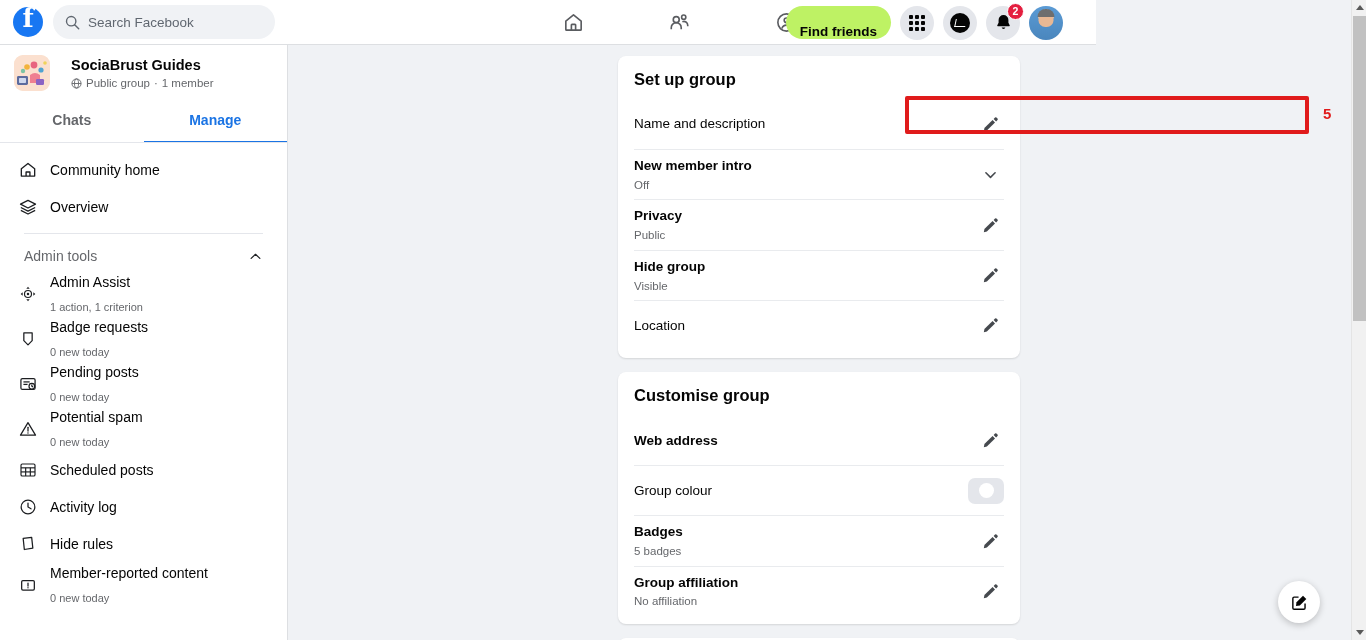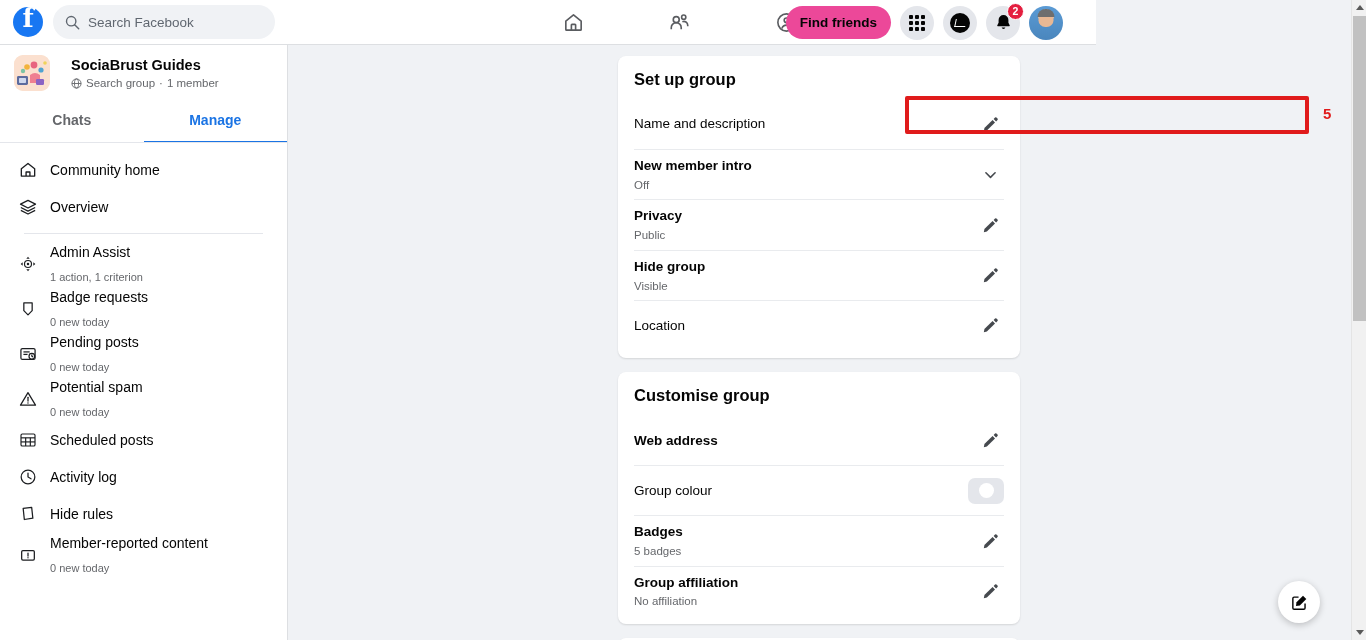--- a/index.html
+++ b/index.html
@@ -55,23 +55,23 @@
     display: flex; align-items: center; justify-content: center;
     border-radius: 8px;
   }
 
   .right-nav {
     position: absolute; right: 33px; top: 0;
     height: 45px; display: flex; align-items: center; gap: 9px;
   }
   .pill {
     height: 33px; padding: 0 14px; border-radius: 18px;
-    background: #ec4899; color: #050505;
+    background: #bef264; color: #050505;
     font-size: 13.5px; font-weight: 600;
-    display: flex; align-items: center;
+    display: flex; align-items: flex-end;
   }
   .circ {
     width: 34px; height: 34px; border-radius: 50%;
     background: #e4e6eb;
     display: flex; align-items: center; justify-content: center;
     position: relative;
   }
   .grid-dots {
     width: 16px; height: 16px;
     display: grid; grid-template-columns: repeat(3, 4px);
@@ -361,21 +361,21 @@
       </svg>
     </div>
     <div class="group-meta">
       <div class="group-name">SociaBrust Guides</div>
       <div class="group-sub">
         <svg class="globe" viewBox="0 0 12 12" fill="none" stroke="#65676b" stroke-width="1">
           <circle cx="6" cy="6" r="5"></circle>
           <ellipse cx="6" cy="6" rx="2.2" ry="5"></ellipse>
           <line x1="1" y1="6" x2="11" y2="6"></line>
         </svg>
-        <span>Search group</span>
+        <span>Public group</span>
         <span>·</span>
         <span>1 member</span>
       </div>
     </div>
   </div>
 
   <div class="tabs">
     <div class="tab">
       <span>Chats</span>
     </div>
@@ -407,20 +407,26 @@
           <path d="M3.4 16 L12 20.4 L20.6 16"></path>
         </svg>
       </span>
       <div class="nav-text">
         <div class="nav-label">Overview</div>
       </div>
     </div>
 
     <div class="divider"></div>
 
+    <div class="section-head">
+      <span class="section-title">Admin tools</span>
+      <svg width="15" height="15" viewBox="0 0 24 24" fill="none" stroke="#1c1e21" stroke-width="2" stroke-linecap="round" stroke-linejoin="round">
+        <polyline points="5,15 12,8.5 19,15"></polyline>
+      </svg>
+    </div>
 
     <div class="nav-item tall">
       <span class="nav-ico">
         <svg width="20" height="20" viewBox="0 0 24 24" fill="none" stroke="#1c1e21" stroke-width="1.4">
           <circle cx="12" cy="12" r="4.2"></circle>
           <circle cx="12" cy="12" r="1.5" fill="#1c1e21" stroke="none"></circle>
           <path d="M12 3.2 L14 5.6 h-4 Z" fill="#1c1e21" stroke="none"></path>
           <path d="M12 20.8 L10 18.4 h4 Z" fill="#1c1e21" stroke="none"></path>
           <path d="M3.2 12 L5.6 10 v4 Z" fill="#1c1e21" stroke="none"></path>
           <path d="M20.8 12 L18.4 14 v-4 Z" fill="#1c1e21" stroke="none"></path>

